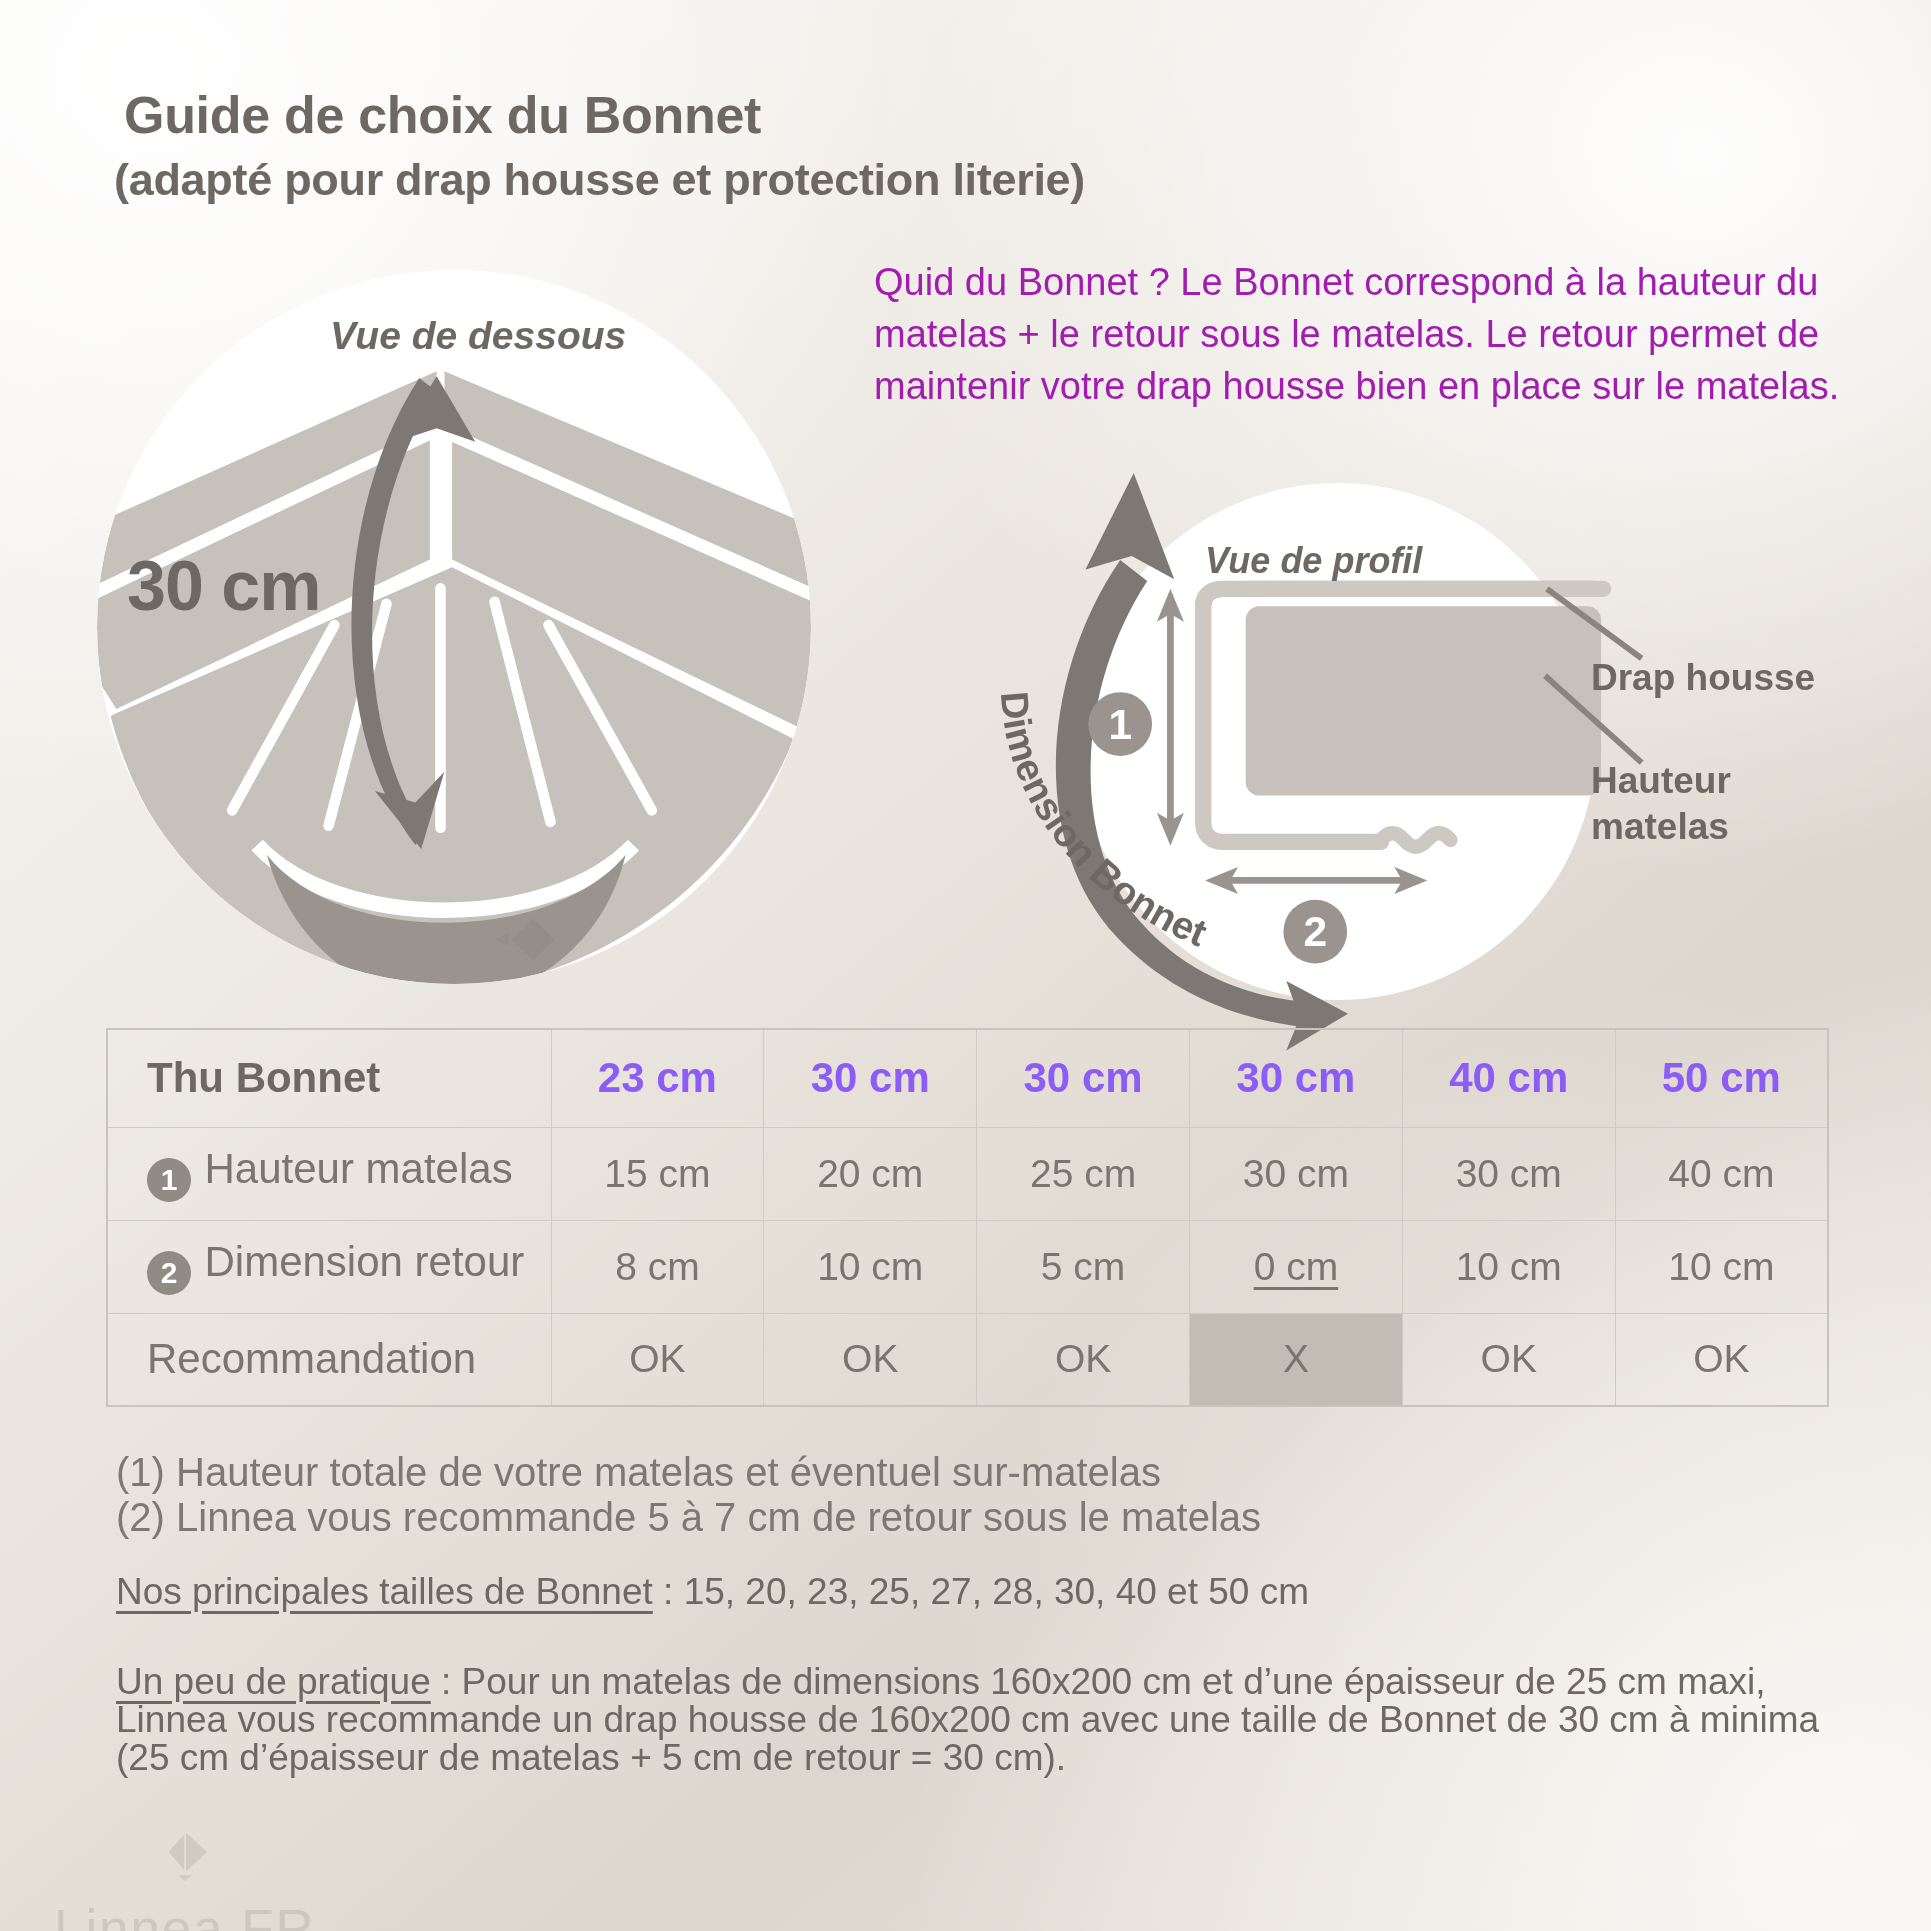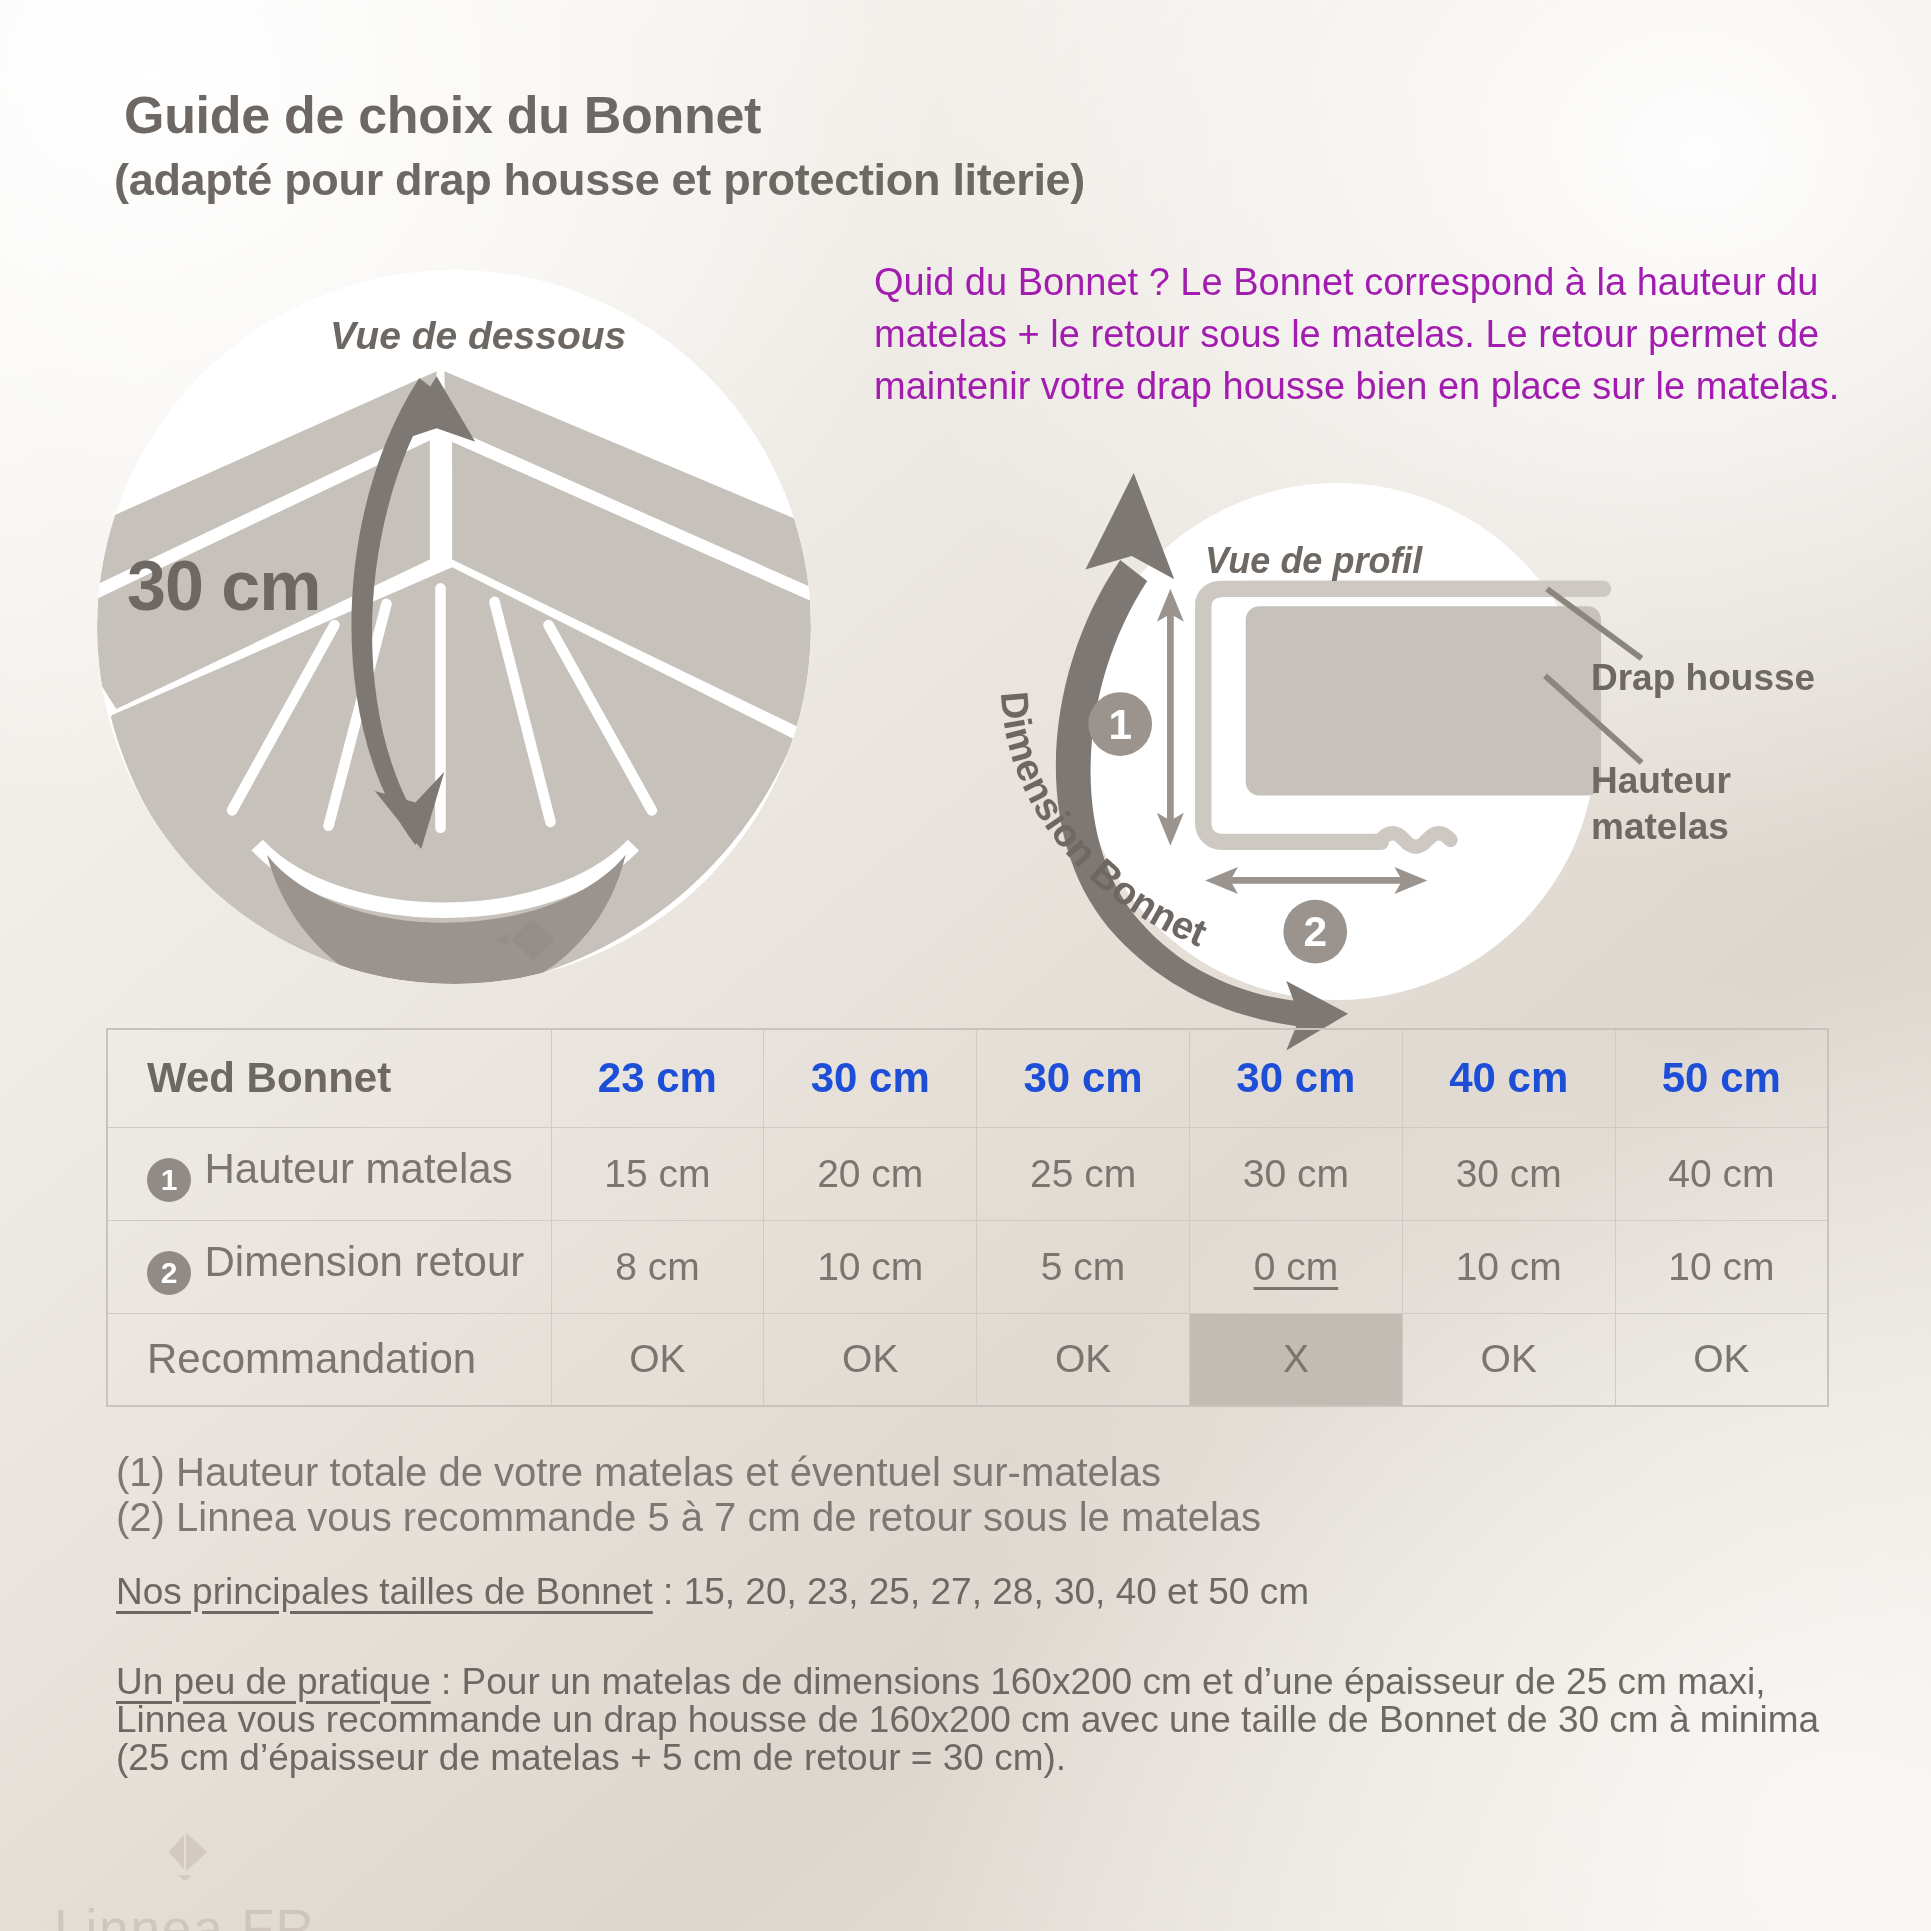--- a/index.html
+++ b/index.html
@@ -64,21 +64,21 @@
   table.guide {
     width:100%; border-collapse:collapse; table-layout:fixed;
     border:2.9px solid #c8c3bd; border-radius:9.7px;
   }
   table.guide td, table.guide th {
     border:1.9px solid #cfcac4;
     text-align:center; vertical-align:middle;
     font-size:39px; font-weight:normal; color:#7a756f;
     height:93px;
   }
-  table.guide tr.header-row th { font-size:42px; font-weight:bold; color:#1d4ed8; height:98px; }
+  table.guide tr.header-row th { font-size:42px; font-weight:bold; color:#8b5cf6; height:98px; }
   table.guide .rowlabel {
     text-align:left; padding-left:39px; width:444px;
     font-size:42px; color:#7a756f;
   }
   table.guide tr.header-row .rowlabel { font-weight:bold; color:#6d6863; }
   .badge {
     display:inline-flex; align-items:center; justify-content:center;
     width:44px; height:44px; border-radius:50%;
     background:#918b85; color:#ffffff; font-size:30px; font-weight:bold;
     margin-right:13.5px; vertical-align:-7.7px; line-height:1;
@@ -232,21 +232,21 @@
   <div class="side-label" id="lab-drap">Drap housse</div>
   <div class="side-label" id="lab-haut">
     <span>Hauteur</span><br>
     <span>matelas</span>
   </div>
 
   <div class="tbl-wrap">
     <table class="guide">
       <tbody id="table-body">
           <tr class="header-row">
-            <th class="rowlabel">Wed Bonnet</th>
+            <th class="rowlabel">Thu Bonnet</th>
             <th>23 cm</th>
             <th>30 cm</th>
             <th>30 cm</th>
             <th>30 cm</th>
             <th>40 cm</th>
             <th>50 cm</th>
           </tr>
           <tr>
             <td class="rowlabel"><span class="badge">1</span>Hauteur matelas</td>
             <td>15 cm</td>

